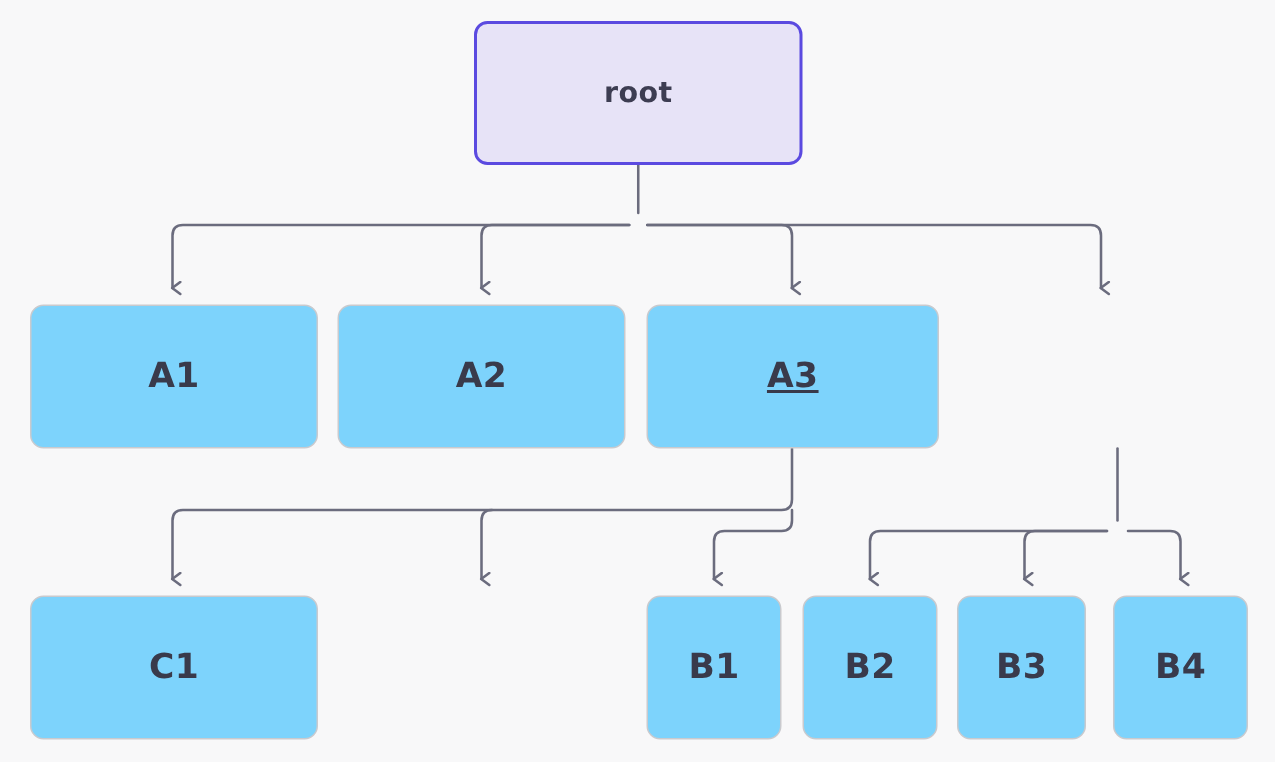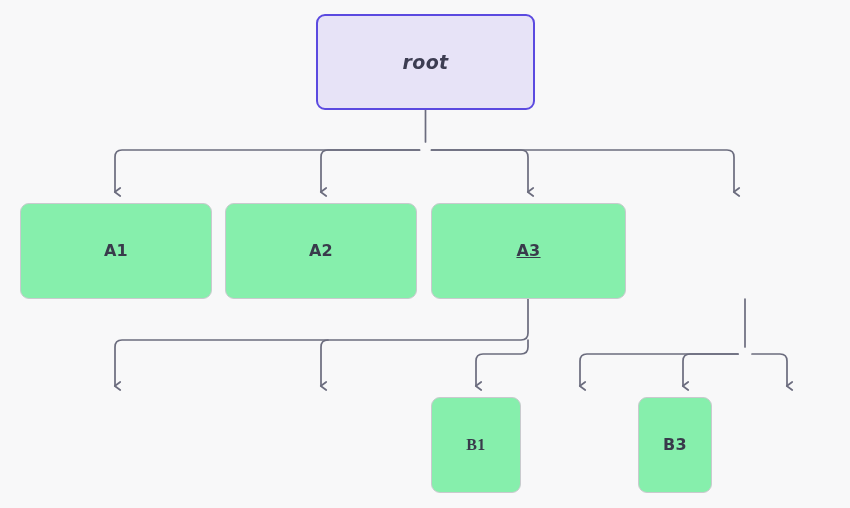--- a/index.html
+++ b/index.html
@@ -25,35 +25,34 @@
     width: 850px;
     height: 508px;
     pointer-events: none;
   }
   .node {
     position: absolute;
     box-sizing: border-box;
     display: flex;
     align-items: center;
     justify-content: center;
-    background: #86efac;
+    background: #7dd3fc;
     border: 1.6px solid #c9cace;
     border-radius: 9px;
     color: #393a4b;
-    font-size: 16px;
+    font-size: 23px;
     font-weight: bold;
     letter-spacing: 0.3px;
   }
   .node.root-node {
     background: #e7e3f7;
     border: 2.4px solid #5b4ae0;
     border-radius: 9px;
     color: #3d3d52;
     font-size: 19px;
-    font-style: italic;
   }
   .node-label {
     pointer-events: none;
     line-height: 1;
   }
 </style>
 </head>
 <body>
 
 <div id="diagram-canvas">
@@ -103,25 +102,34 @@
 
   <div class="node" style="left:225px; top:203px; width:192px; height:96px;">
     <span class="node-label">A2</span>
   </div>
 
   <div class="node" style="left:431px; top:203px; width:195px; height:96px;text-decoration:underline;">
     <span class="node-label">A3</span>
   </div>
 
 
+  <div class="node" style="left:20px; top:397px; width:192px; height:96px;">
+    <span class="node-label">C1</span>
+  </div>
 
 
-  <div class="node" style="left:431px; top:397px; width:90px; height:96px;font-family:Liberation Serif, serif;">
+  <div class="node" style="left:431px; top:397px; width:90px; height:96px;">
     <span class="node-label">B1</span>
   </div>
 
+  <div class="node" style="left:535px; top:397px; width:90px; height:96px;">
+    <span class="node-label">B2</span>
+  </div>
 
-  <div class="node" style="left:638px; top:397px; width:74px; height:96px;">
+  <div class="node" style="left:638px; top:397px; width:86px; height:96px;">
     <span class="node-label">B3</span>
   </div>
 
+  <div class="node" style="left:742px; top:397px; width:90px; height:96px;">
+    <span class="node-label">B4</span>
+  </div>
 
 </div>
 
 </body></html>

